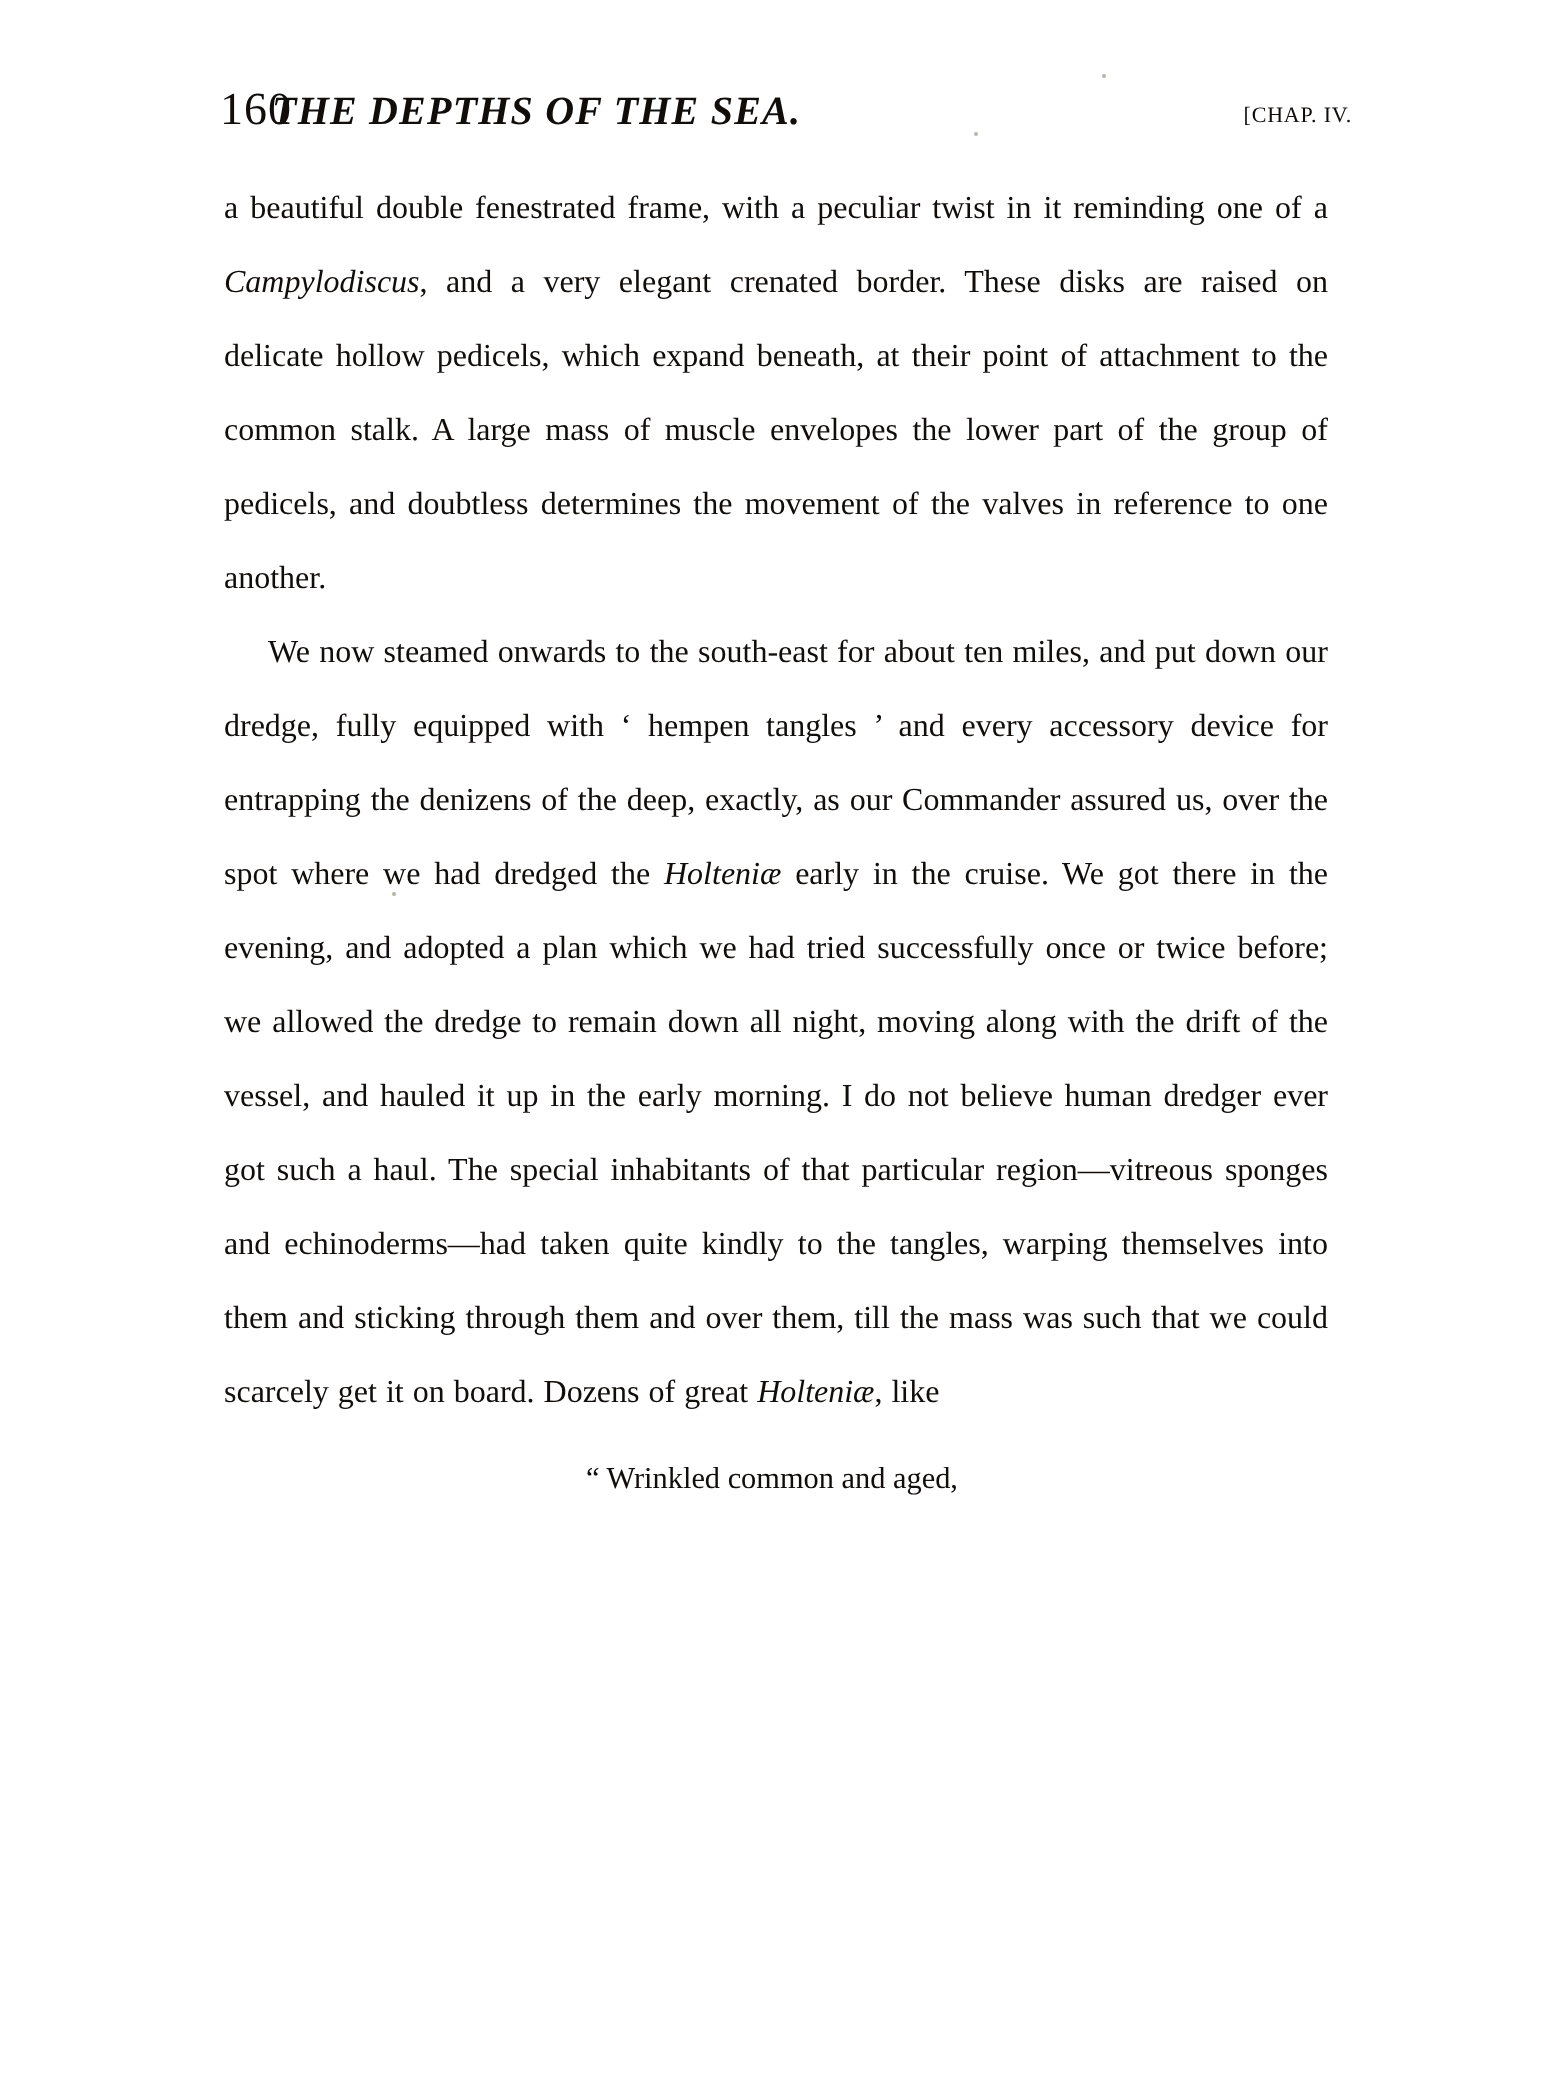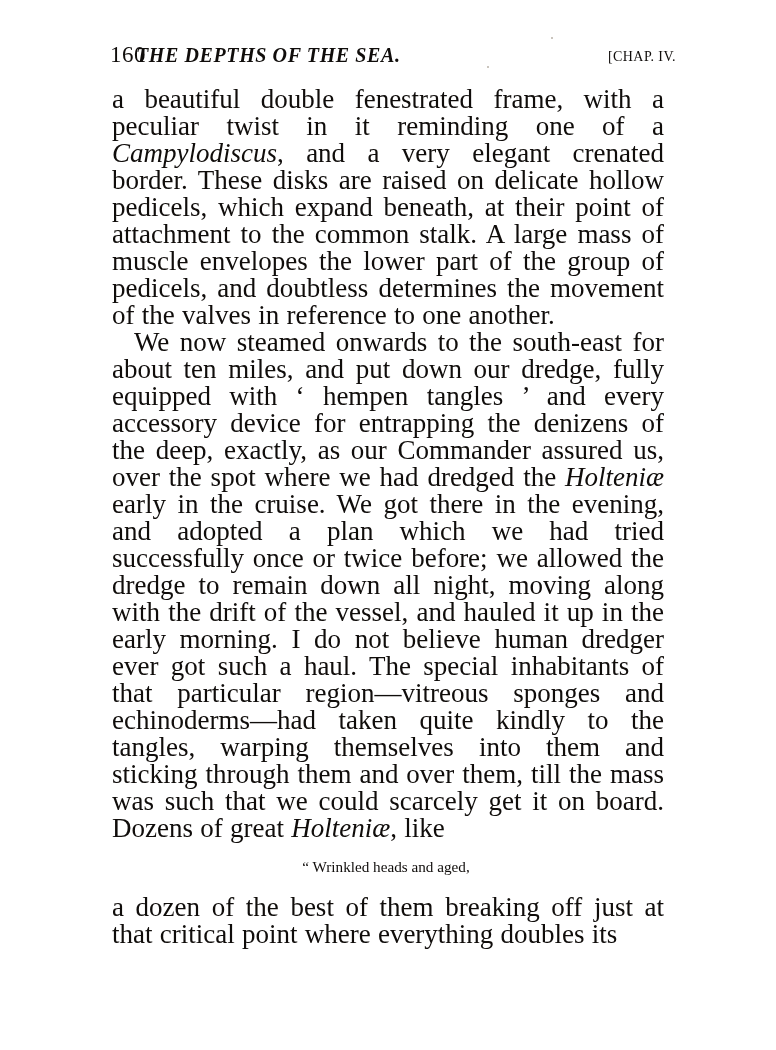--- a/index.html
+++ b/index.html
@@ -37,36 +37,36 @@
   .running-title {
     font-style: italic;
     font-weight: bold;
     font-size: 20px;
     letter-spacing: 0.6px;
     flex: 1;
     text-align: left;
     margin-left: -10px;
   }
   .chap-ref {
-    font-size: 14px;
+    font-size: 11px;
     letter-spacing: 0.4px;
     white-space: nowrap;
     transform: translateY(-1px);
     padding-left: 32px;
   }
   .body-text {
     position: absolute;
     left: 112px;
     top: 86px;
     width: 552px;
   }
   p.para {
     margin: 0;
-    font-size: 27px;
-    line-height: 27px;
+    font-size: 16px;
+    line-height: 37px;
     text-align: justify;
     text-justify: inter-word;
     word-spacing: 0.5px;
   }
   p.para.indent {
     text-indent: 22px;
   }
   .italic { font-style: italic; }
   .quote {
     margin: 14px 0 16px 0;
@@ -108,21 +108,18 @@
     <p class="para">
       <span>a beautiful double fenestrated frame, with a peculiar twist in it reminding one of a </span><span class="italic">Campylodiscus</span><span>, and a very elegant crenated border.   These disks are raised on delicate hollow pedicels, which expand beneath, at their point of attachment to the common stalk. A large mass of muscle envelopes the lower part of the group of pedicels, and doubtless determines the movement of the valves in reference to one another.</span>
     </p>
 
 
     <p class="para indent">
       <span>We now steamed onwards to the south-east for about ten miles, and put down our dredge, fully equipped with ‘ hempen tangles ’ and every accessory device for entrapping the denizens of the deep, exactly, as our Commander assured us, over the spot where we had dredged the </span><span class="italic">Holteniæ</span><span> early in the cruise.   We got there in the evening, and adopted a plan which we had tried successfully once or twice before; we allowed the dredge to remain down all night, moving along with the drift of the vessel, and hauled it up in the early morning.   I do not believe human dredger ever got such a haul.   The special inhabitants of that particular region—vitreous sponges and echinoderms—had taken quite kindly to the tangles, warping themselves into them and sticking through them and over them, till the mass was such that we could scarcely get it on board.   Dozens of great </span><span class="italic">Holteniæ</span><span>, like</span>
     </p>
 
     <div class="quote">
-      <span class="qline first">“ Wrinkled heads and aged,</span>
+      <span class="qline first">“ Wrinkled common and aged,</span>
     </div>
 
-    <p class="para">
-      <span>a dozen of the best of them breaking off just at that critical point where everything doubles its</span>
-    </p>
 
   </div>
 </div>
 
 </body></html>

